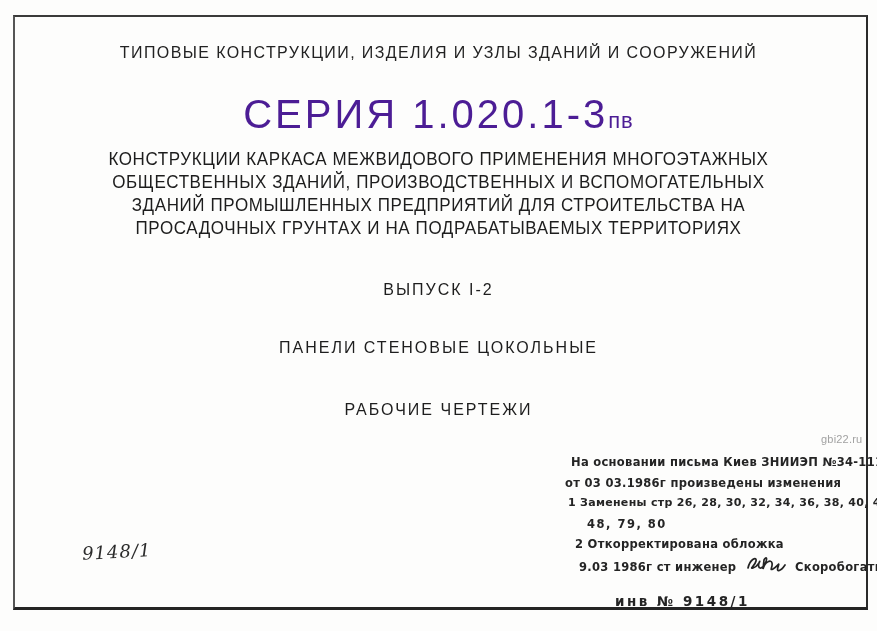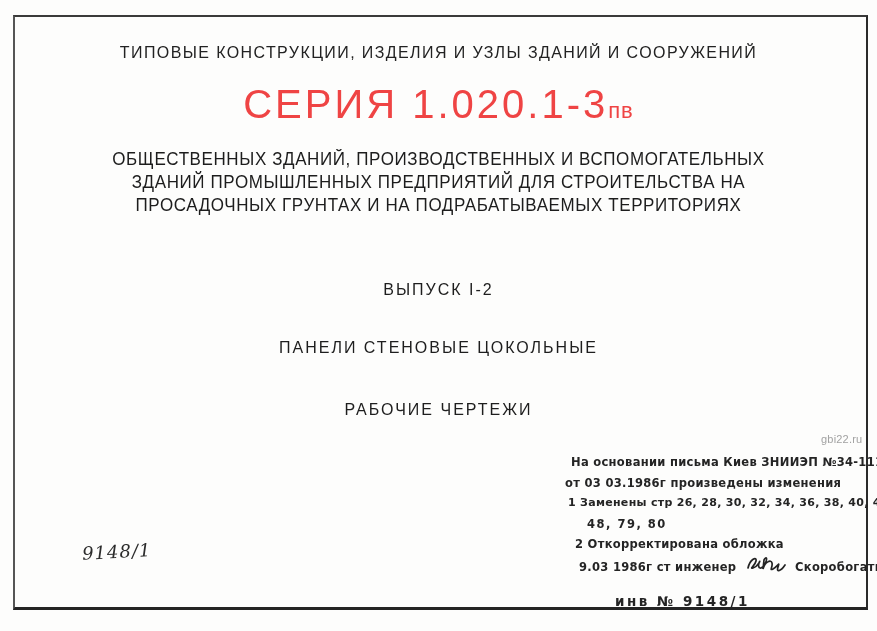--- a/index.html
+++ b/index.html
@@ -36,25 +36,25 @@
     white-space: nowrap;
   }
   .doc-header {
     top: 44px;
     font-size: 16px;
     letter-spacing: 1.4px;
     transform: scaleY(1.08);
     color: #222;
   }
   .series-title {
-    top: 82px;
+    top: 92px;
     font-size: 40px;
     letter-spacing: 3px;
     font-weight: normal;
-    color: #ef4444;
+    color: #4c1d95;
   }
   .series-suffix {
     font-size: 22px;
     letter-spacing: 1px;
   }
   .description {
     position: absolute;
     left: 0;
     top: 150px;
     width: 877px;
@@ -127,20 +127,21 @@
 
   <div class="frame"></div>
 
   <div class="center-line doc-header">ТИПОВЫЕ КОНСТРУКЦИИ, ИЗДЕЛИЯ И УЗЛЫ ЗДАНИЙ И СООРУЖЕНИЙ</div>
 
   <div class="center-line series-title">
     <span>СЕРИЯ 1.020.1-3</span><span class="series-suffix">пв</span>
   </div>
 
   <div class="description">
+    <div>КОНСТРУКЦИИ КАРКАСА МЕЖВИДОВОГО ПРИМЕНЕНИЯ МНОГОЭТАЖНЫХ</div>
     <div>ОБЩЕСТВЕННЫХ ЗДАНИЙ, ПРОИЗВОДСТВЕННЫХ И ВСПОМОГАТЕЛЬНЫХ</div>
     <div>ЗДАНИЙ ПРОМЫШЛЕННЫХ ПРЕДПРИЯТИЙ ДЛЯ СТРОИТЕЛЬСТВА НА</div>
     <div>ПРОСАДОЧНЫХ ГРУНТАХ И НА ПОДРАБАТЫВАЕМЫХ ТЕРРИТОРИЯХ</div>
   </div>
 
   <div class="center-line issue-line">ВЫПУСК I-2</div>
 
   <div class="center-line subject-line">ПАНЕЛИ СТЕНОВЫЕ ЦОКОЛЬНЫЕ</div>
 
   <div class="center-line kind-line">РАБОЧИЕ ЧЕРТЕЖИ</div>

